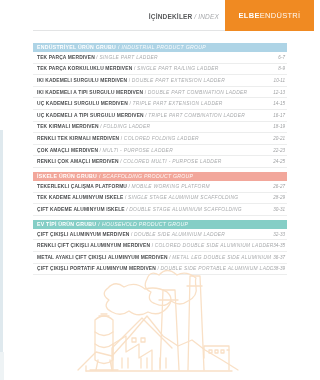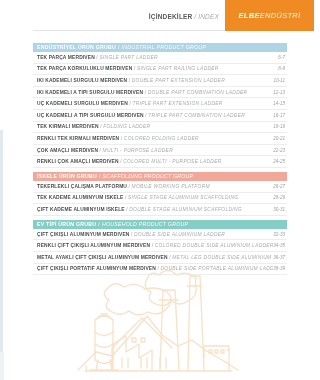--- a/index.html
+++ b/index.html
@@ -20,21 +20,21 @@
     background:#eef3f5;
   }
 
   
   .header{
     position:absolute;top:0;left:0;width:314px;height:31px;
   }
   .logo-block{
     position:absolute;right:0;top:0;width:89px;height:31px;
     background:#f08a22;
-    display:flex;align-items:center;justify-content:center;font-style:italic;
+    display:flex;align-items:center;justify-content:center;
   }
   .logo-text{
     font-size:7.5px;letter-spacing:.3px;white-space:nowrap;
     color:#ffffff;
   }
   .logo-text .b{font-weight:bold;}
   .logo-text .n{font-weight:normal;opacity:.95;}
 
   .index-label{
     position:absolute;right:95px;top:13px;

